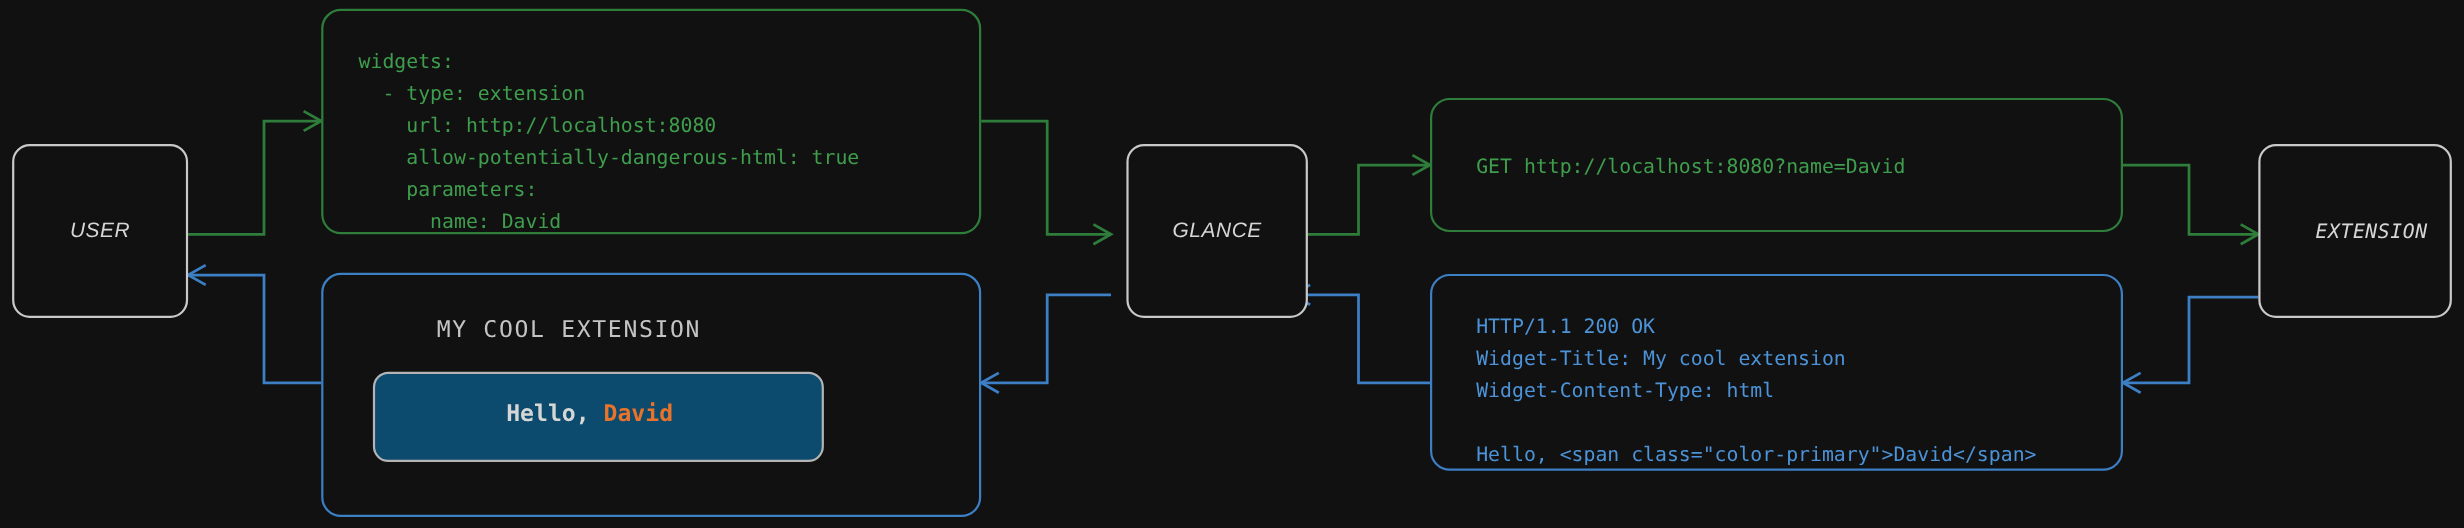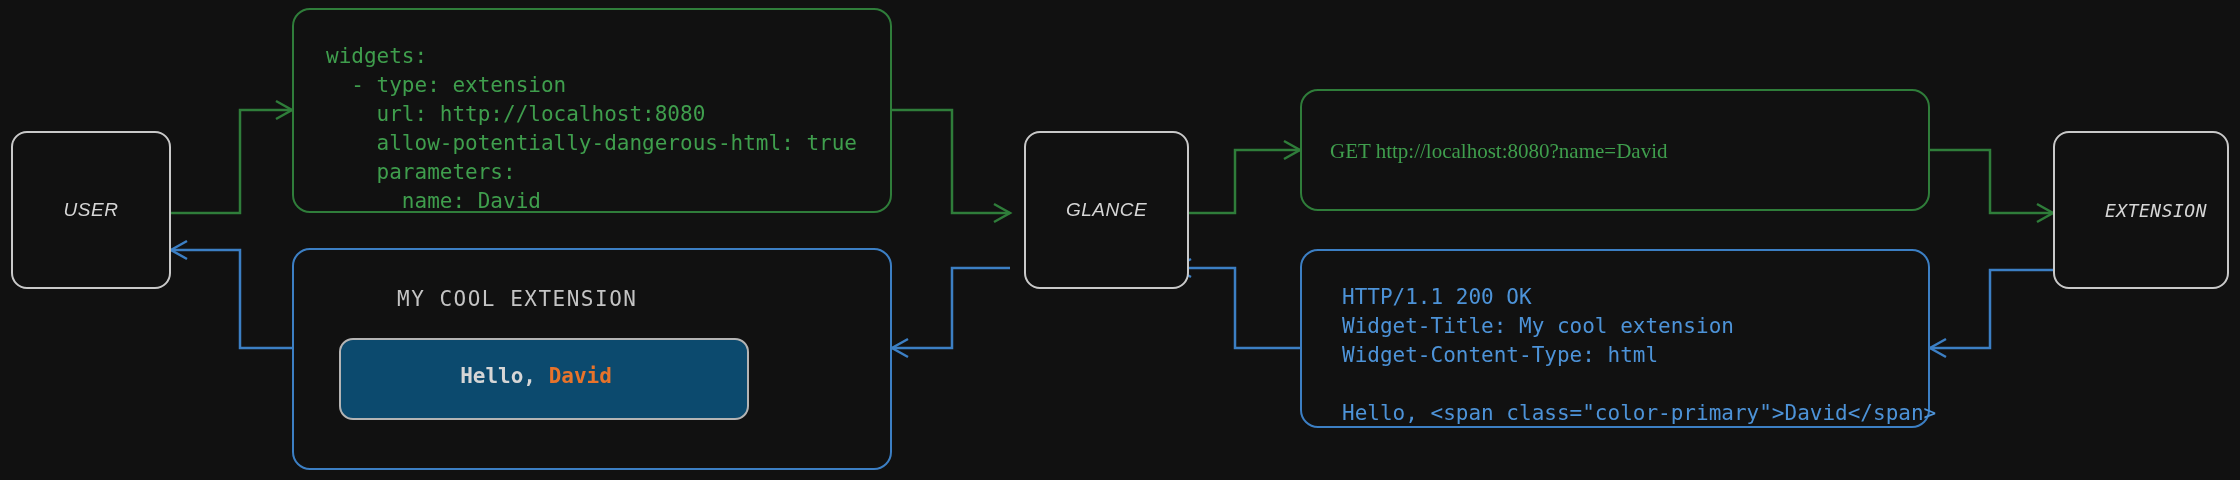--- a/index.html
+++ b/index.html
@@ -56,21 +56,21 @@
     border-radius: 18px;
     background: #111111;
     border: 2px solid #2f7d3a;
   }
   .panel.green { border-color: #2f7d3a; }
   .panel.blue  { border-color: #3c7fc4; }
 
   .code {
     margin: 0;
     font-family: "DejaVu Sans Mono", monospace;
-    font-size: 21px;
+    font-size: 18px;
     line-height: 29px;
     white-space: pre;
   }
   .code.green { color: #3f9e4d; }
   .code.blue  { color: #4d93d8; }
 
   
   .widget-title {
     font-family: "DejaVu Sans Mono", monospace;
     font-size: 21px;
@@ -159,21 +159,21 @@
   <div class="panel green" style="left:292px; top:8px; width:600px; height:205px;">
     <pre class="code green" style="position:absolute; left:32px; top:32px;">widgets:
   - type: extension
     url: http://localhost:8080
     allow-potentially-dangerous-html: true
     parameters:
       name: David</pre>
   </div>
 
   <div class="panel green" style="left:1300px; top:89px; width:630px; height:122px;">
-    <pre class="code green" style="position:absolute; left:28px; top:46px;font-family:Liberation Serif, serif;">GET http://localhost:8080?name=David</pre>
+    <pre class="code green" style="position:absolute; left:40px; top:46px;">GET http://localhost:8080?name=David</pre>
   </div>
 
   <div class="panel blue" style="left:1300px; top:249px; width:630px; height:179px;">
     <pre class="code blue" style="position:absolute; left:40px; top:32px;">HTTP/1.1 200 OK
 Widget-Title: My cool extension
 Widget-Content-Type: html
 
 Hello, &lt;span class="color-primary"&gt;David&lt;/span&gt;</pre>
   </div>
 

